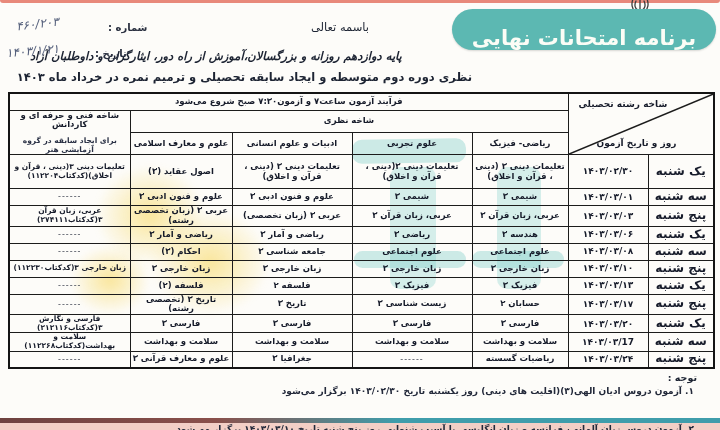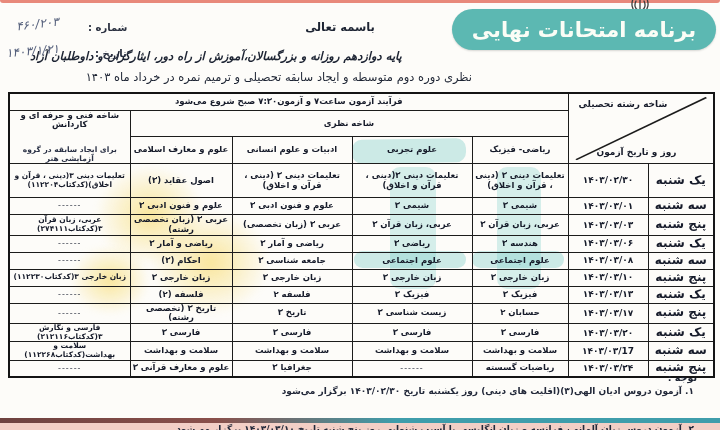--- a/index.html
+++ b/index.html
@@ -11,36 +11,36 @@
   .top-line { position:absolute; top:0; left:0; width:720px; height:3px; background:#e8897b; border-radius:0 0 3px 3px; }
   .bottom-line { position:absolute; top:418px; left:0; width:720px; height:5px;
     background:linear-gradient(to right,#6e4240 0%,#8a504b 30%,#3f9dab 55%,#3f9dab 100%); }
   .bottom-strip { position:absolute; top:423px; left:0; width:720px; height:7px; background:#f3cfc6; }
 
   
   .emblem { position:absolute; top:-2px; left:630px; width:20px; height:16px; }
 
   
   .bismillah { position:absolute; top:20px; left:270px; width:140px; text-align:center;
-    font-size:11.5px; font-weight:bold; color:#1d2433; }
+    font-size:11.5px; font-weight:normal; color:#1d2433; }
   .title-line1 { position:absolute; top:49px; left:30px; width:442px; direction:rtl; text-align:left;
     font-size:11.5px; font-weight:bold; color:#1d2433; white-space:nowrap;font-style:italic; }
   .title-line2 { position:absolute; top:70px; left:30px; width:442px; direction:rtl; text-align:right;
-    font-size:11.5px; font-weight:normal; color:#1d2433; white-space:nowrap; }
+    font-size:11.5px; font-weight:bold; color:#1d2433; white-space:nowrap; }
 
   .ref-label { position:absolute; font-size:10px; font-weight:bold; color:#2a3040; }
-  .num-label { top:22px; left:88px; }
+  .num-label { top:22px; left:108px; }
   .date-label { top:48px; left:95px; }
   .hand { position:absolute; font-size:12px; color:#55607c; font-style:italic; direction:rtl; white-space:nowrap; }
   .num-value { top:17px; left:16px; transform:rotate(-7deg); }
   .date-value { top:44px; left:6px; transform:rotate(-5deg); }
 
   
   .badge { position:absolute; top:9px; left:452px; width:264px; height:41px; background:#5cb8b2;
-    border-radius:22px; display:flex; align-items:center; justify-content:center;
+    border-radius:22px; display:flex; align-items:flex-end; justify-content:center;
     box-shadow:0 1px 2px rgba(0,0,0,.15); z-index:30; }
   .badge span { color:#fbfdf6; font-size:21px; font-weight:bold; letter-spacing:.5px; }
 
   
   .wm { position:absolute; border-radius:50%; pointer-events:none; z-index:5; filter:blur(3px);
     background:radial-gradient(closest-side, rgba(246,212,79,.55), rgba(246,212,79,0)); }
   .wm1 { left:95px;  top:165px; width:110px; height:100px; }
   .wm2 { left:150px; top:210px; width:120px; height:105px; }
   .wm3 { left:70px;  top:245px; width:80px;  height:70px; }
   .hl { position:absolute; pointer-events:none; z-index:6; border-radius:10px; background:rgba(124,206,199,.38); }
@@ -52,22 +52,22 @@
 
   
   .exam-table { position:absolute; top:92px; left:8px; z-index:10; border-collapse:collapse;
     table-layout:fixed; width:705px; direction:rtl; background:transparent; border:2px solid #141414; }
   .exam-table td { border:1.2px solid #1c1c1c; text-align:center; vertical-align:middle;
     font-weight:bold; color:#161b2a; padding:0 2px; overflow:hidden; line-height:1.15; }
   td.process { font-size:10.5px; height:19px; }
   td.theory  { font-size:10.5px; height:18px;margin-left:48px; }
   td.subject-head { font-size:10.5px; height:36px; }
   td.fanni-head { font-size:9px; }
-  td.fanni-head .sub { display:block; font-size:7.5px; font-weight:bold; color:#2a3145; margin-top:15px; line-height:1.2;text-align:center; }
-  td.diag { position:relative; padding:0;border-radius:18px; }
+  td.fanni-head .sub { display:block; font-size:7.5px; font-weight:bold; color:#2a3145; margin-top:6px; line-height:1.2;text-align:center; }
+  td.diag { position:relative; padding:0; }
   .diag svg { position:absolute; inset:0; width:100%; height:100%; }
   .diag .d-top { position:absolute; top:5px; left:10px; font-size:9px; font-weight:bold; direction:rtl; }
   .diag .d-bottom { position:absolute; bottom:6px; left:28px; font-size:9px; font-weight:bold; direction:rtl;margin-top:36px; }
 
   .exam-table tbody td { font-size:8.5px; height:17px; }
   .exam-table tbody tr.tall td { height:34px; }
   .exam-table tbody td.c-day  { font-size:12px; }
   .exam-table tbody td.c-date { font-size:9px; letter-spacing:.3px; direction:ltr;margin-left:44px; }
   .exam-table tbody td.c-fanni { font-size:7.5px; }
   .exam-table tbody td.dash { color:#3a3f4d; font-size:8px; letter-spacing:1px; font-weight:normal; }

